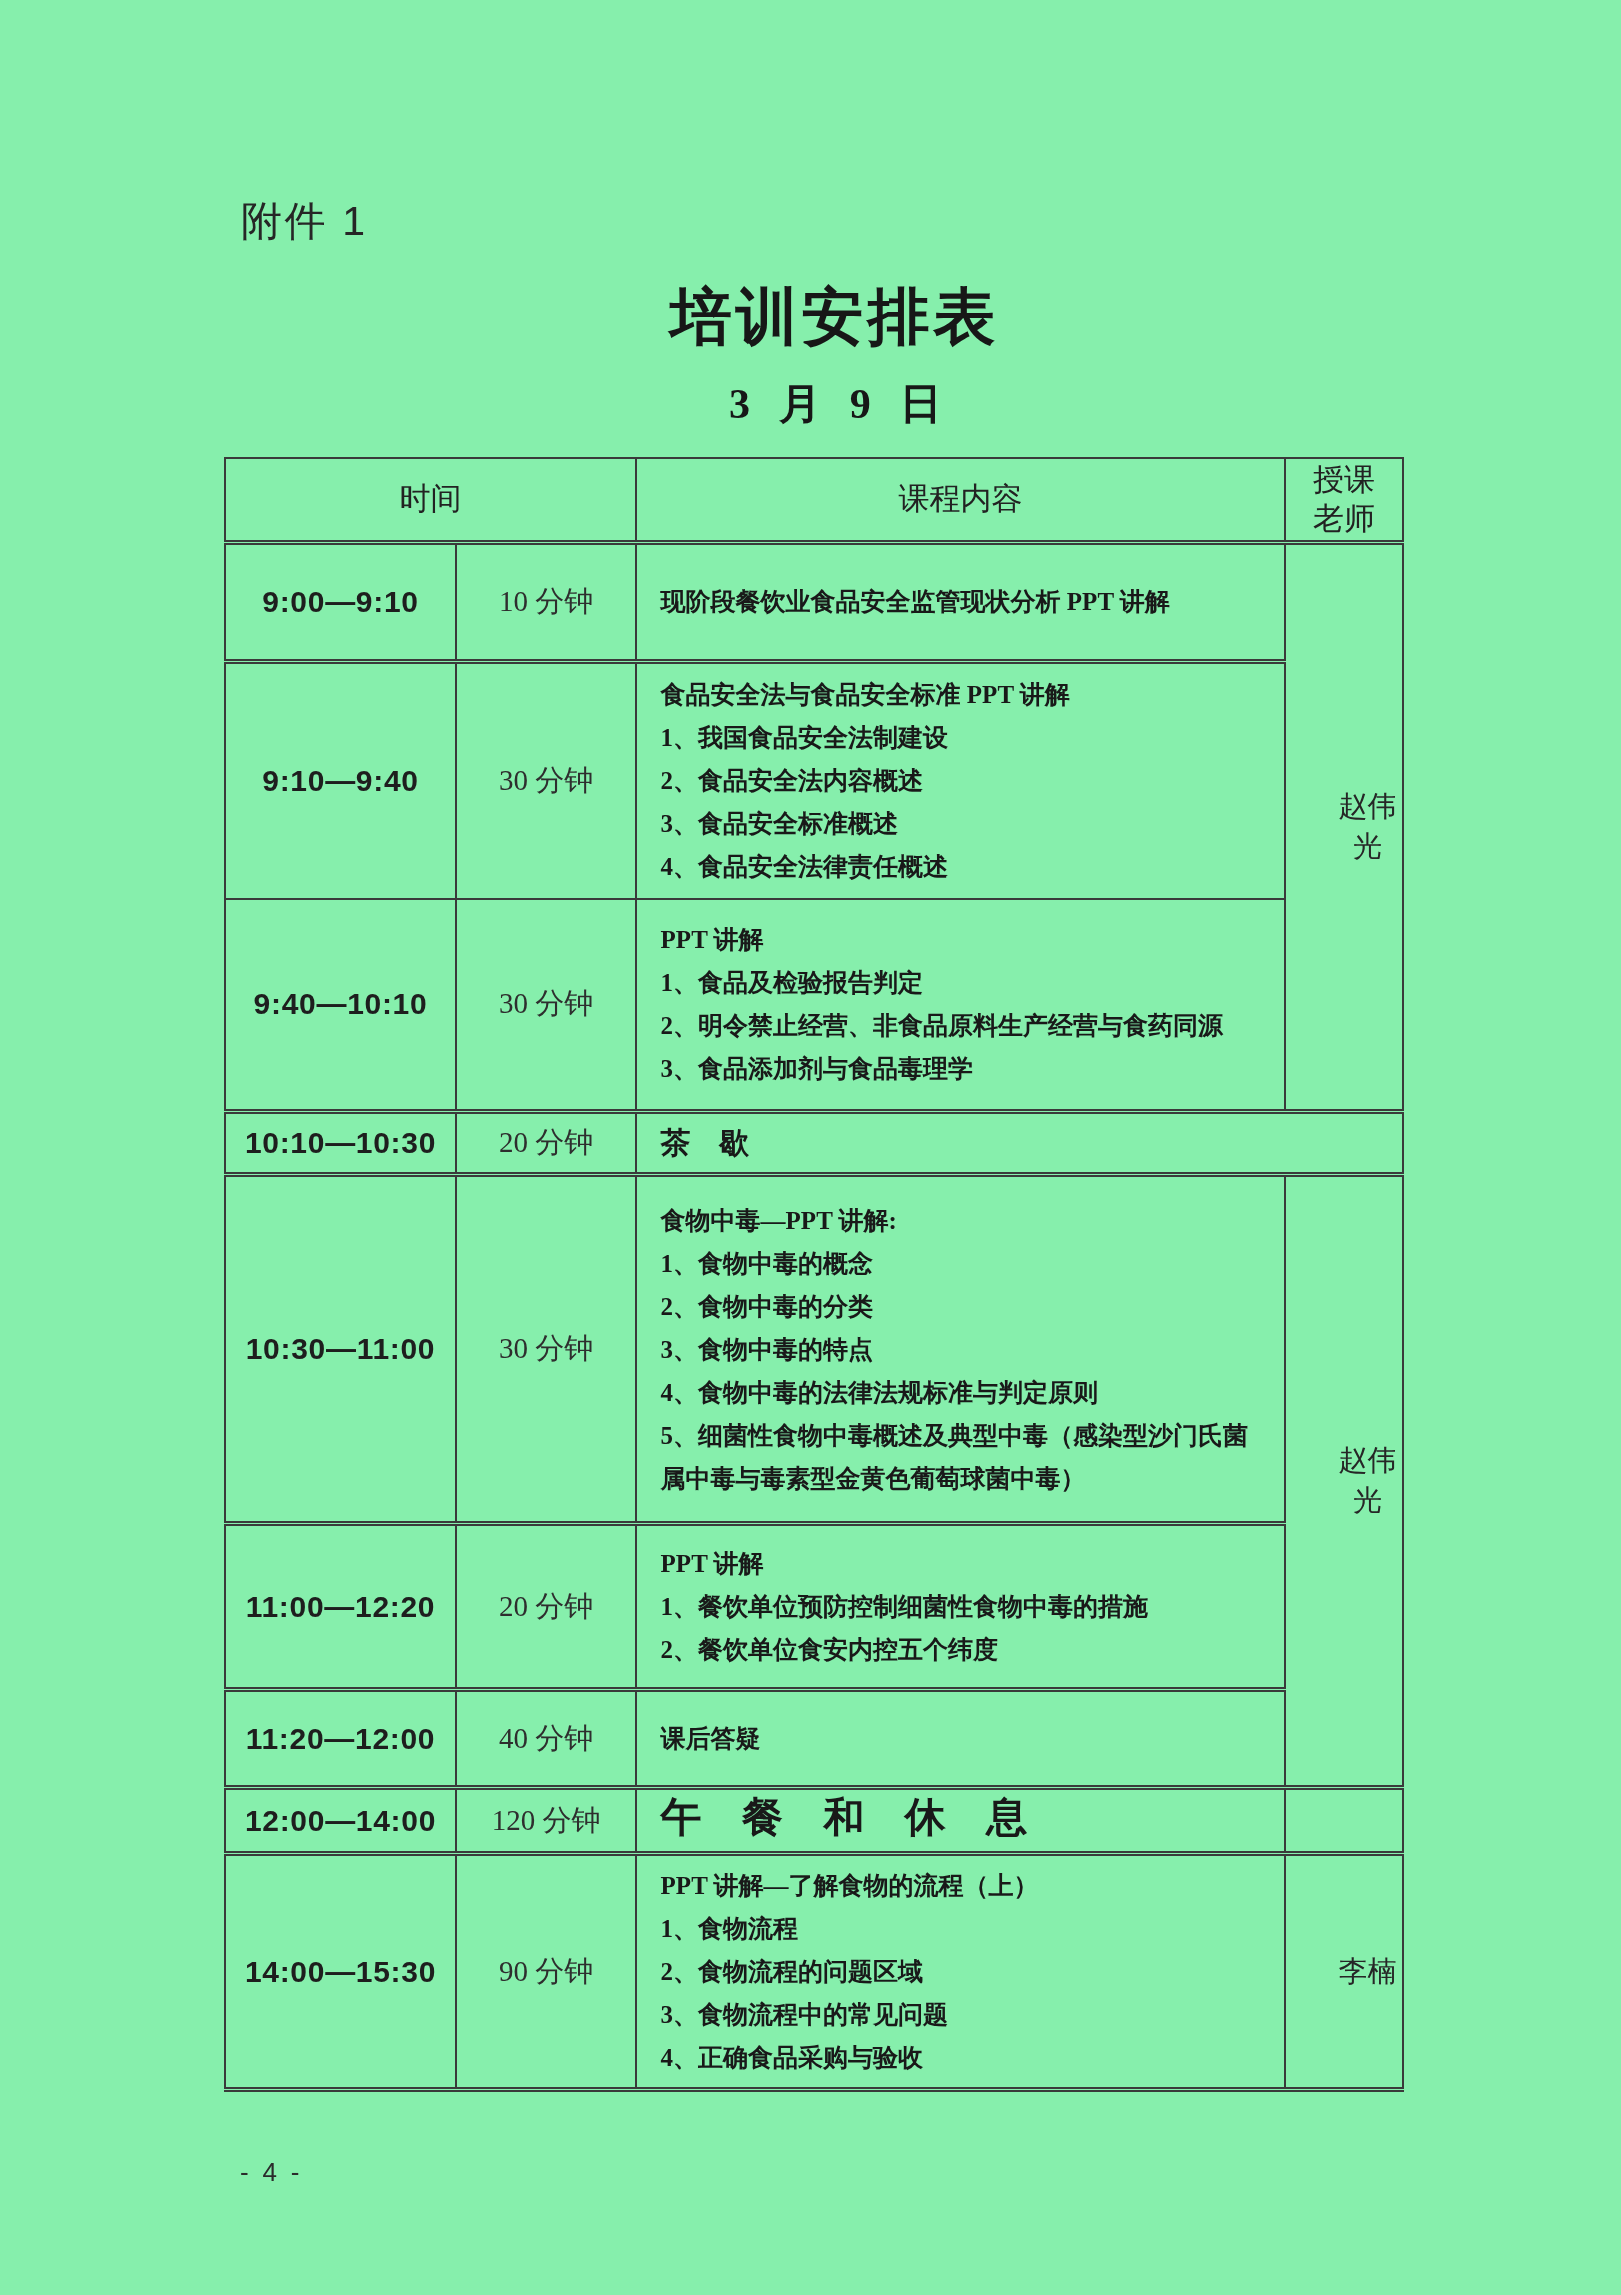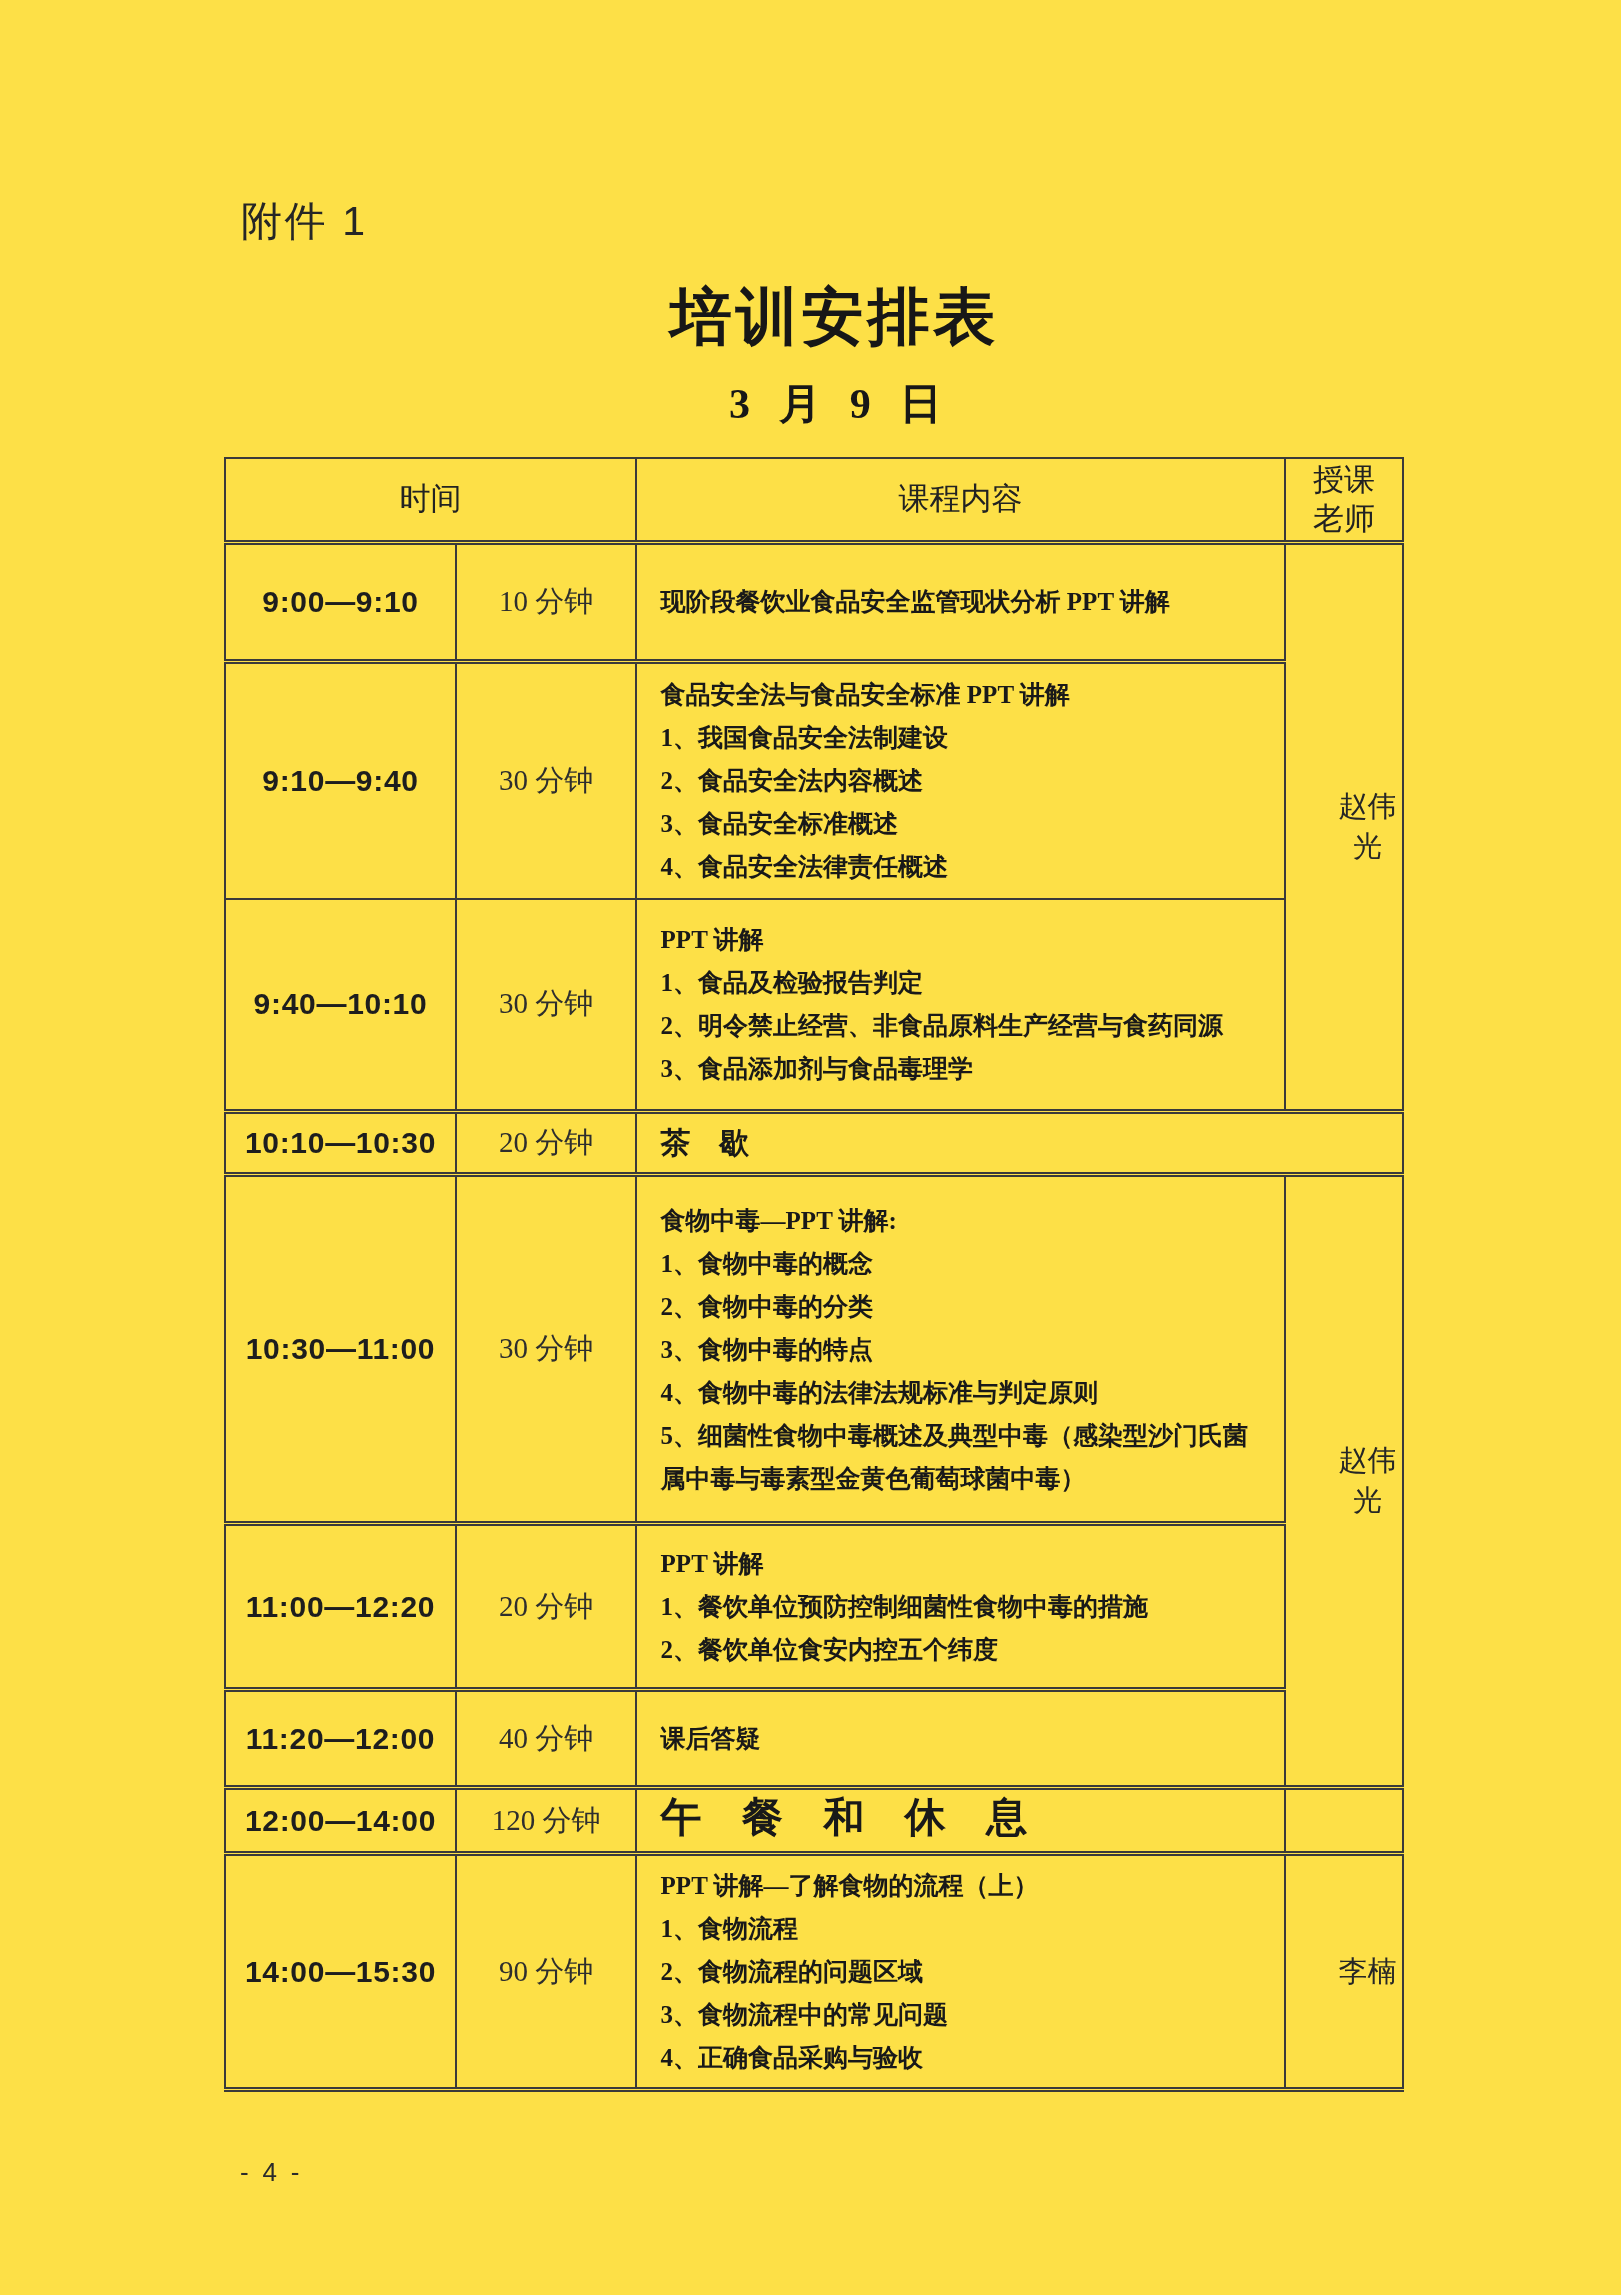--- a/index.html
+++ b/index.html
@@ -2,21 +2,21 @@
 <html style="font-size:10.5px"><head>
 <meta charset="utf-8">
 <style>
   html, body { margin: 0; padding: 0; }
   body { background: #e8e8e8; }
   .page {
     position: relative;
     width: 1621px;
     height: 2295px;
     margin: 0 auto;
-    background: #fde047;
+    background: #86efac;
     color: #1e1e1e;
     font-family: "Liberation Serif", serif;
     overflow: hidden;
   }
   .attachment {
     position: absolute;
     left: 241px;
     top: 194px;
     font-size: 41px;
     font-family: "Liberation Sans", sans-serif;

